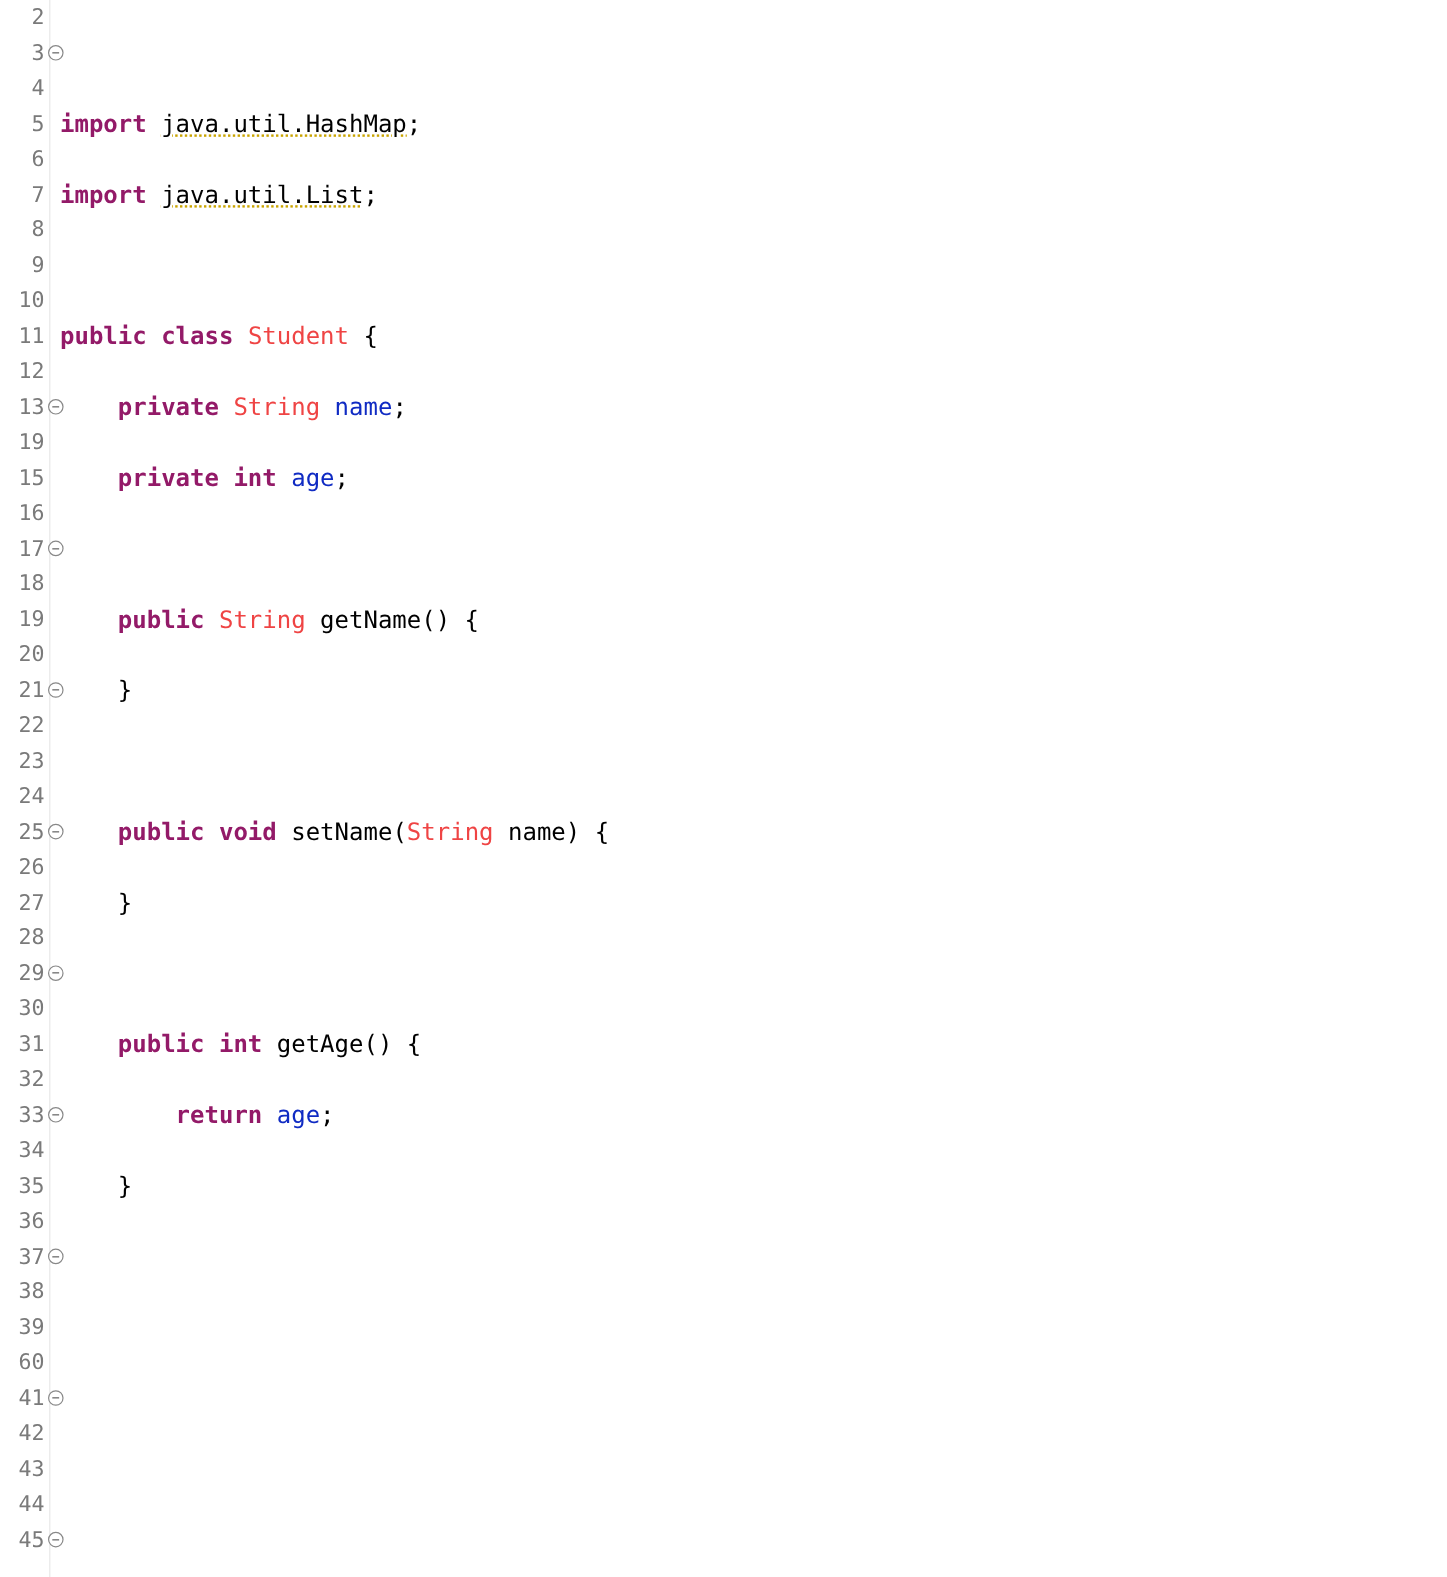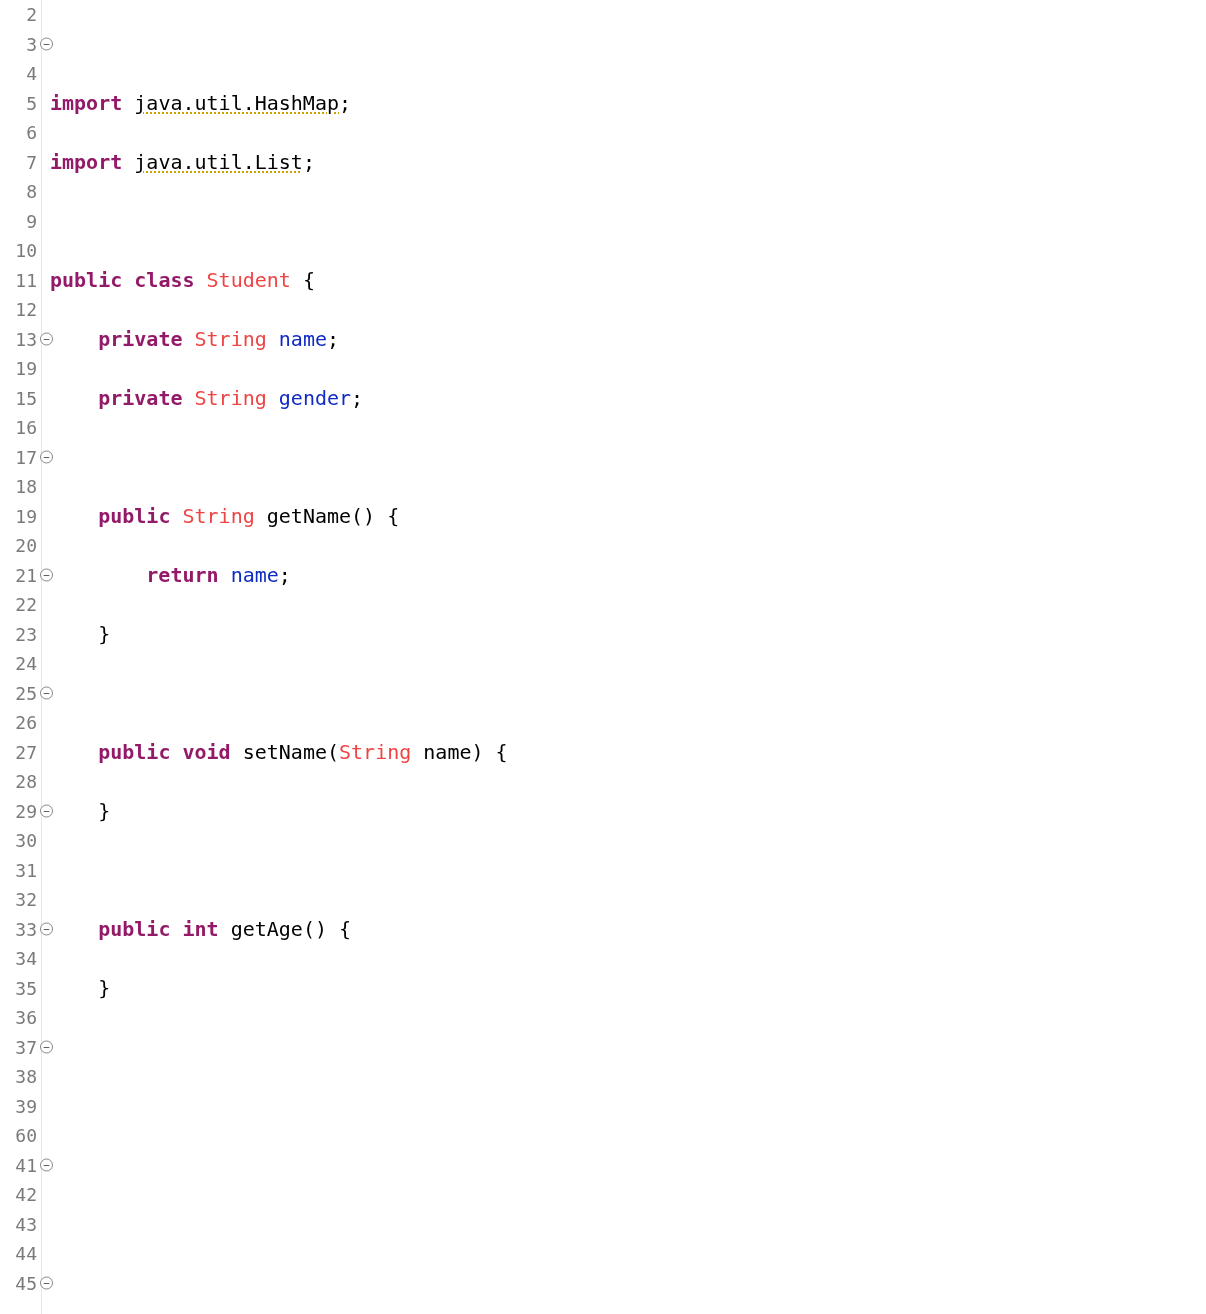--- a/index.html
+++ b/index.html
@@ -120,30 +120,30 @@
     <div class="gutter-line">45<span class="fold-marker"></span></div>
   </div>
 
 <div class="code">
 <div class="code-line"></div>
 <div class="code-line"><span class="kw">import</span> <span class="import-path underline-warn">java.util.HashMap</span><span class="punct">;</span></div>
 <div class="code-line"><span class="kw">import</span> <span class="import-path underline-warn">java.util.List</span><span class="punct">;</span></div>
 <div class="code-line"></div>
 <div class="code-line"><span class="kw">public</span> <span class="kw">class</span> <span class="type">Student</span> <span class="punct">{</span></div>
 <div class="code-line">    <span class="kw">private</span> <span class="type">String</span> <span class="field">name</span><span class="punct">;</span></div>
-<div class="code-line">    <span class="kw">private</span> <span class="type">String</span> <span class="field">gender</span><span class="punct">;</span></div>
+<div class="code-line">    <span class="kw">private</span> <span class="kw">int</span> <span class="field">age</span><span class="punct">;</span></div>
 <div class="code-line"></div>
 <div class="code-line">    <span class="kw">public</span> <span class="type">String</span> <span class="method">getName</span><span class="punct">() {</span></div>
-<div class="code-line">        <span class="kw">return</span> <span class="field">name</span><span class="punct">;</span></div>
 <div class="code-line">    <span class="punct">}</span></div>
 <div class="code-line"></div>
 <div class="code-line">    <span class="kw">public</span> <span class="kw">void</span> <span class="method">setName</span><span class="punct">(</span><span class="type">String</span> <span class="ident">name</span><span class="punct">) {</span></div>
 <div class="code-line">    <span class="punct">}</span></div>
 <div class="code-line"></div>
 <div class="code-line">    <span class="kw">public</span> <span class="kw">int</span> <span class="method">getAge</span><span class="punct">() {</span></div>
+<div class="code-line">        <span class="kw">return</span> <span class="field">age</span><span class="punct">;</span></div>
 <div class="code-line">    <span class="punct">}</span></div>
 
 
 
 
 
 
 
 
 

